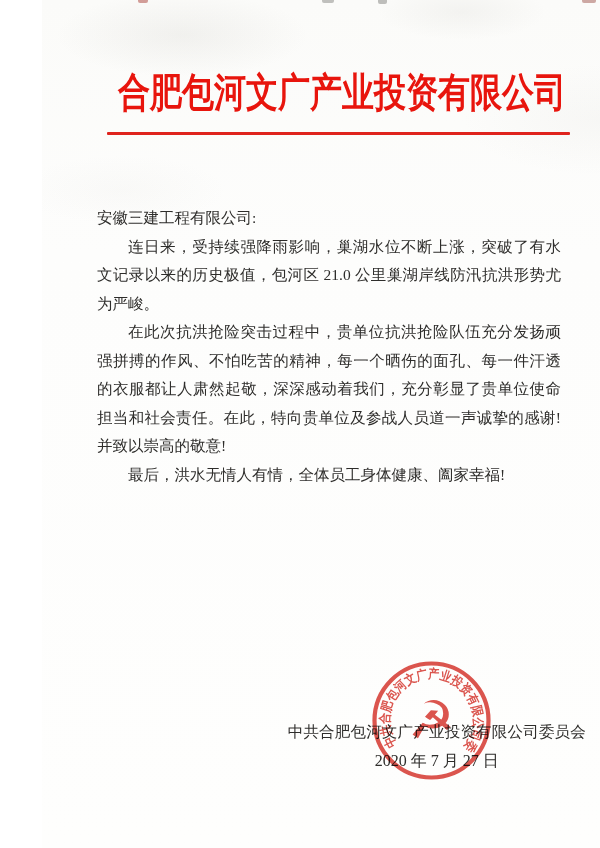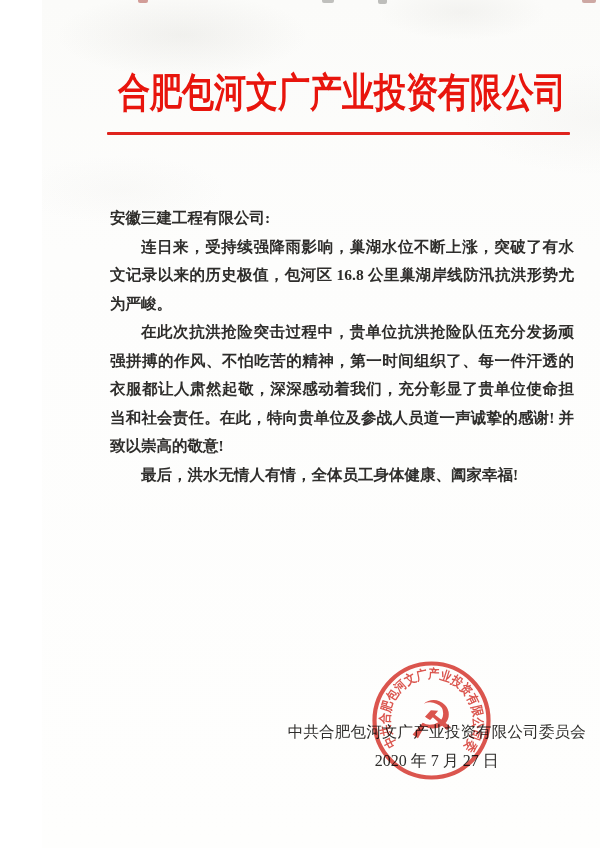--- a/index.html
+++ b/index.html
@@ -34,24 +34,23 @@
     position: absolute; top: 132px; left: 65px; width: 463px; height: 3px;
     background: #df231d; border-radius: 1px;
   }
   .letter-title {
     position: absolute; top: 151px; left: 0; width: 600px;
     text-align: center;
     font-size: 24px; font-weight: bold; color: #262626;
     letter-spacing: 2px;
   }
   .letter-body {
-    position: absolute; top: 204px; left: 68px; width: 464px;
+    position: absolute; top: 204px; left: 55px; width: 464px;
     font-size: 15.5px; line-height: 28.5px; color: #2e2d2b;
     text-align: justify;
-    font-weight: bold;
   }
   .letter-body p.indent { text-indent: 2em; }
   .recipient { text-indent: 0; }
   .sign-block {
     position: absolute; top: 720px; right: 56px;
     text-align: center;
     color: #2e2d2b;
   }
   .sign-org { font-size: 15.5px; line-height: 24px; white-space: nowrap; letter-spacing: 0.2px; }
   .sign-date { font-size: 16px; line-height: 26px; margin-top: 4px; }
@@ -73,22 +72,22 @@
   <div class="edge-speck" style="left:336px; width:9px;  height:4px; background:#8d8d88; opacity:.55;"></div>
   <div class="edge-speck" style="left:540px; width:14px; height:3px; background:#a0554e; opacity:.5;"></div>
 
   <div class="letterhead">合肥包河文广产业投资有限公司</div>
 
   <div class="red-rule"></div>
 
 
   <div class="letter-body">
     <p class="recipient">安徽三建工程有限公司:</p>
-    <p class="indent">连日来，受持续强降雨影响，巢湖水位不断上涨，突破了有水文记录以来的历史极值，包河区 16.8 公里巢湖岸线防汛抗洪形势尤为严峻。</p>
-    <p class="indent">在此次抗洪抢险突击过程中，贵单位抗洪抢险队伍充分发扬顽强拼搏的作风、不怕吃苦的精神，第一时间组织了、每一件汗透的衣服都让人肃然起敬，深深感动着我们，充分彰显了贵单位使命担当和社会责任。在此，特向贵单位及参战人员道一声诚挚的感谢! 并致以崇高的敬意!</p>
+    <p class="indent">连日来，受持续强降雨影响，巢湖水位不断上涨，突破了有水文记录以来的历史极值，包河区 21.0 公里巢湖岸线防汛抗洪形势尤为严峻。</p>
+    <p class="indent">在此次抗洪抢险突击过程中，贵单位抗洪抢险队伍充分发扬顽强拼搏的作风、不怕吃苦的精神，每一个晒伤的面孔、每一件汗透的衣服都让人肃然起敬，深深感动着我们，充分彰显了贵单位使命担当和社会责任。在此，特向贵单位及参战人员道一声诚挚的感谢! 并致以崇高的敬意!</p>
     <p class="indent">最后，洪水无情人有情，全体员工身体健康、阖家幸福!</p>
   </div>
 
   <div class="sign-block">
     <div class="sign-org">中共合肥包河文广产业投资有限公司委员会</div>
     <div class="sign-date">2020 年 7 月 27 日</div>
   </div>
 
   <div class="stamp">
     <svg viewBox="0 0 123 123" xmlns="http://www.w3.org/2000/svg">

